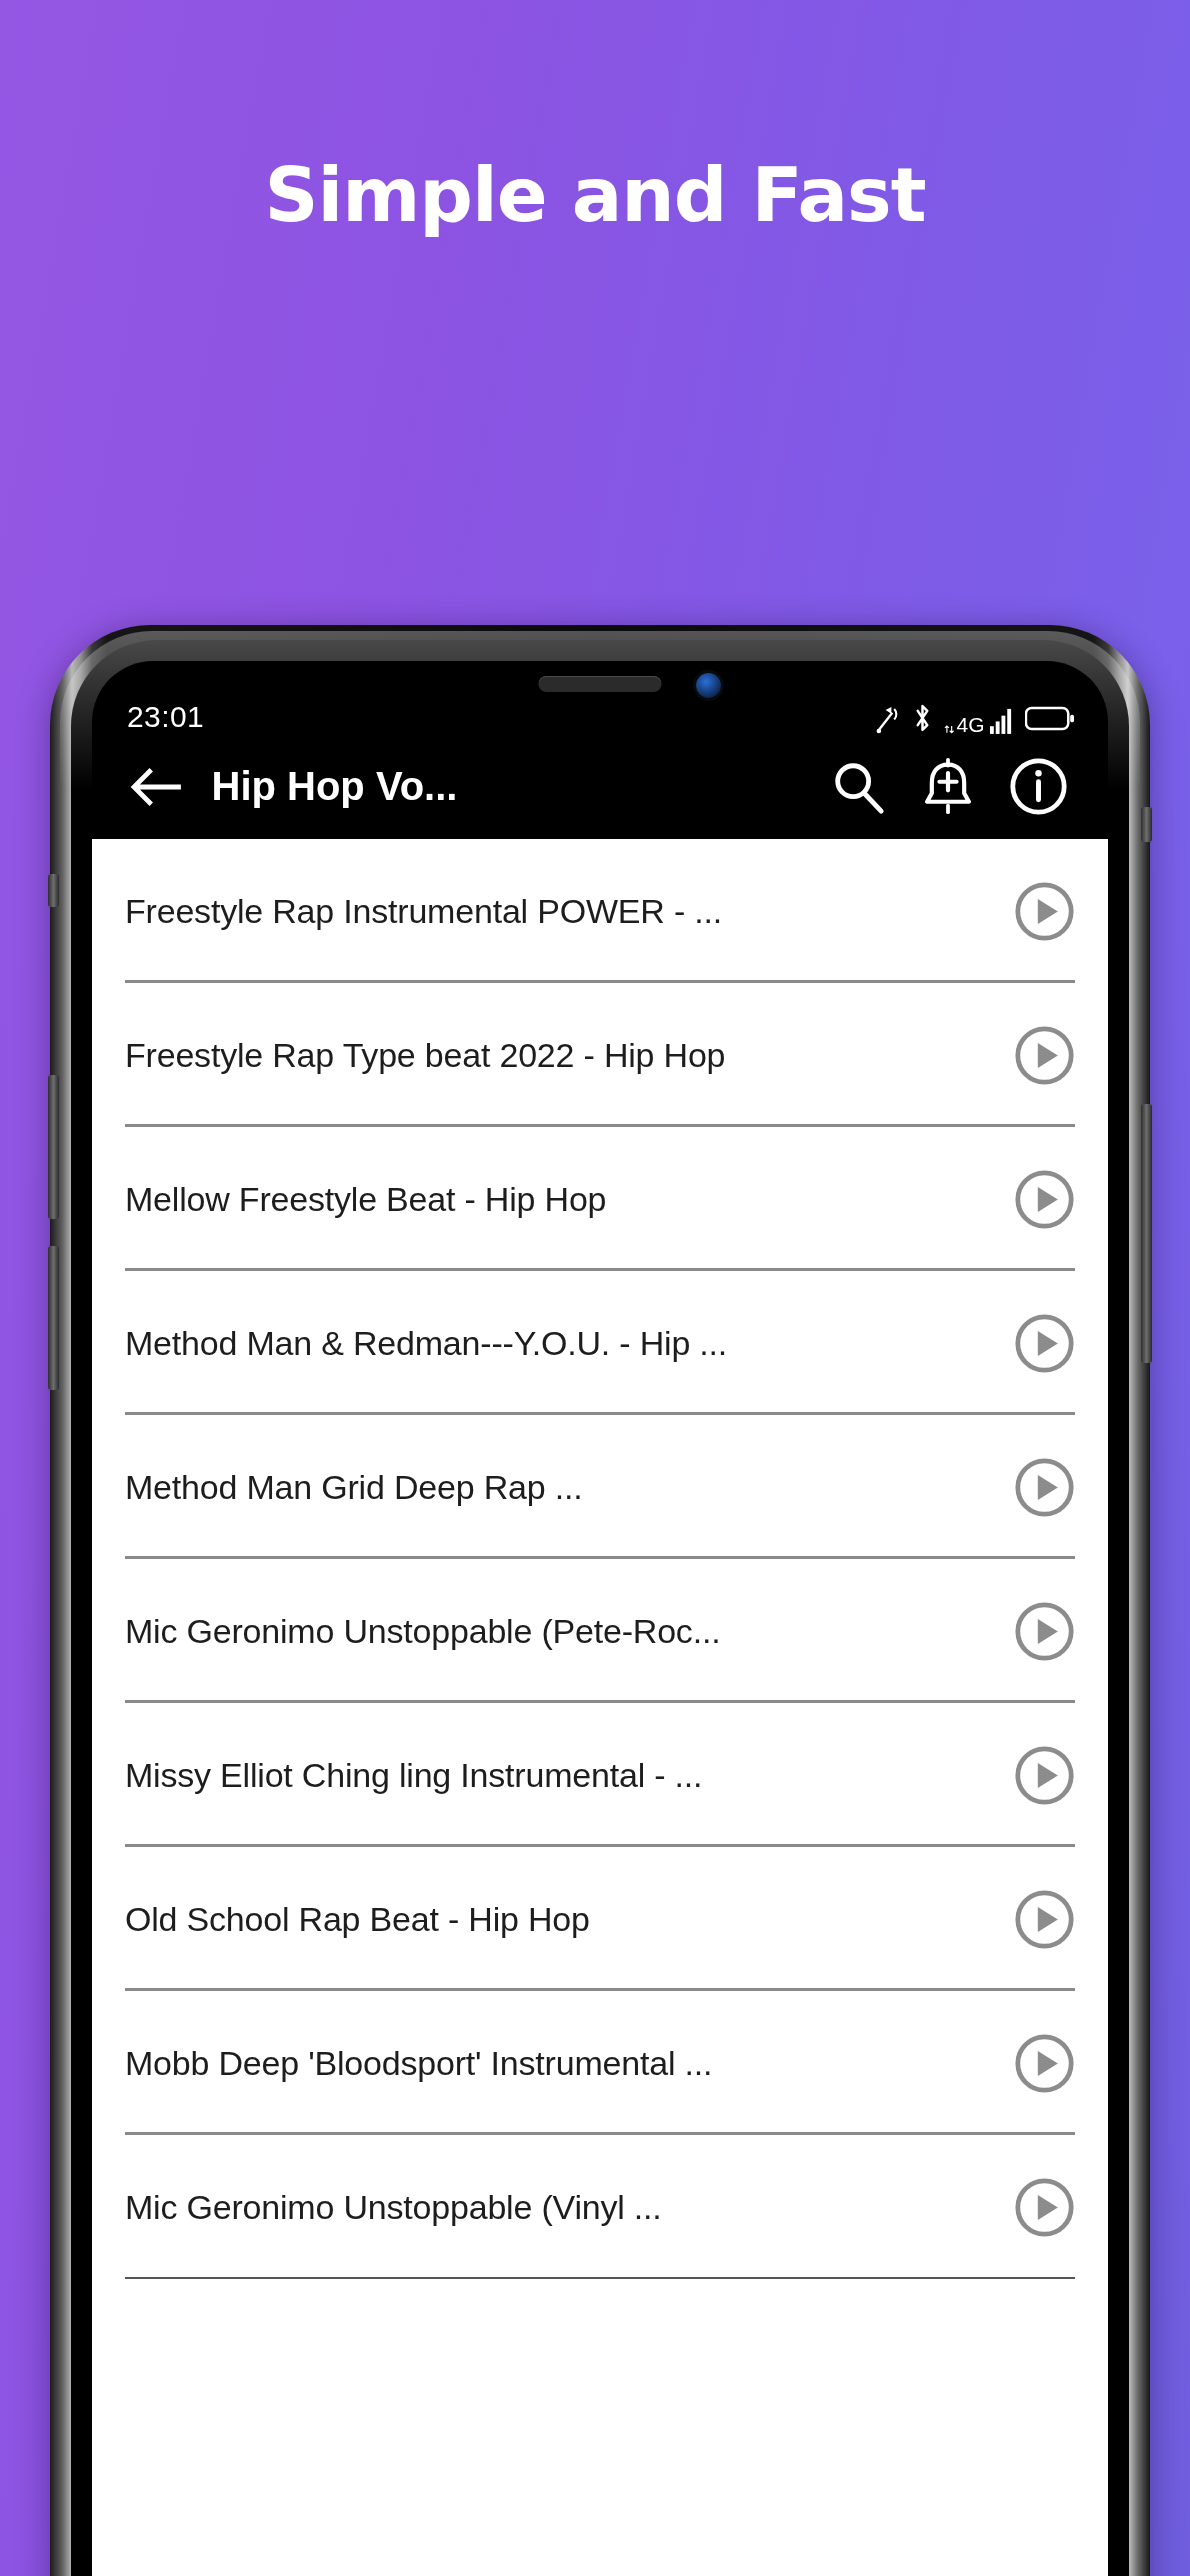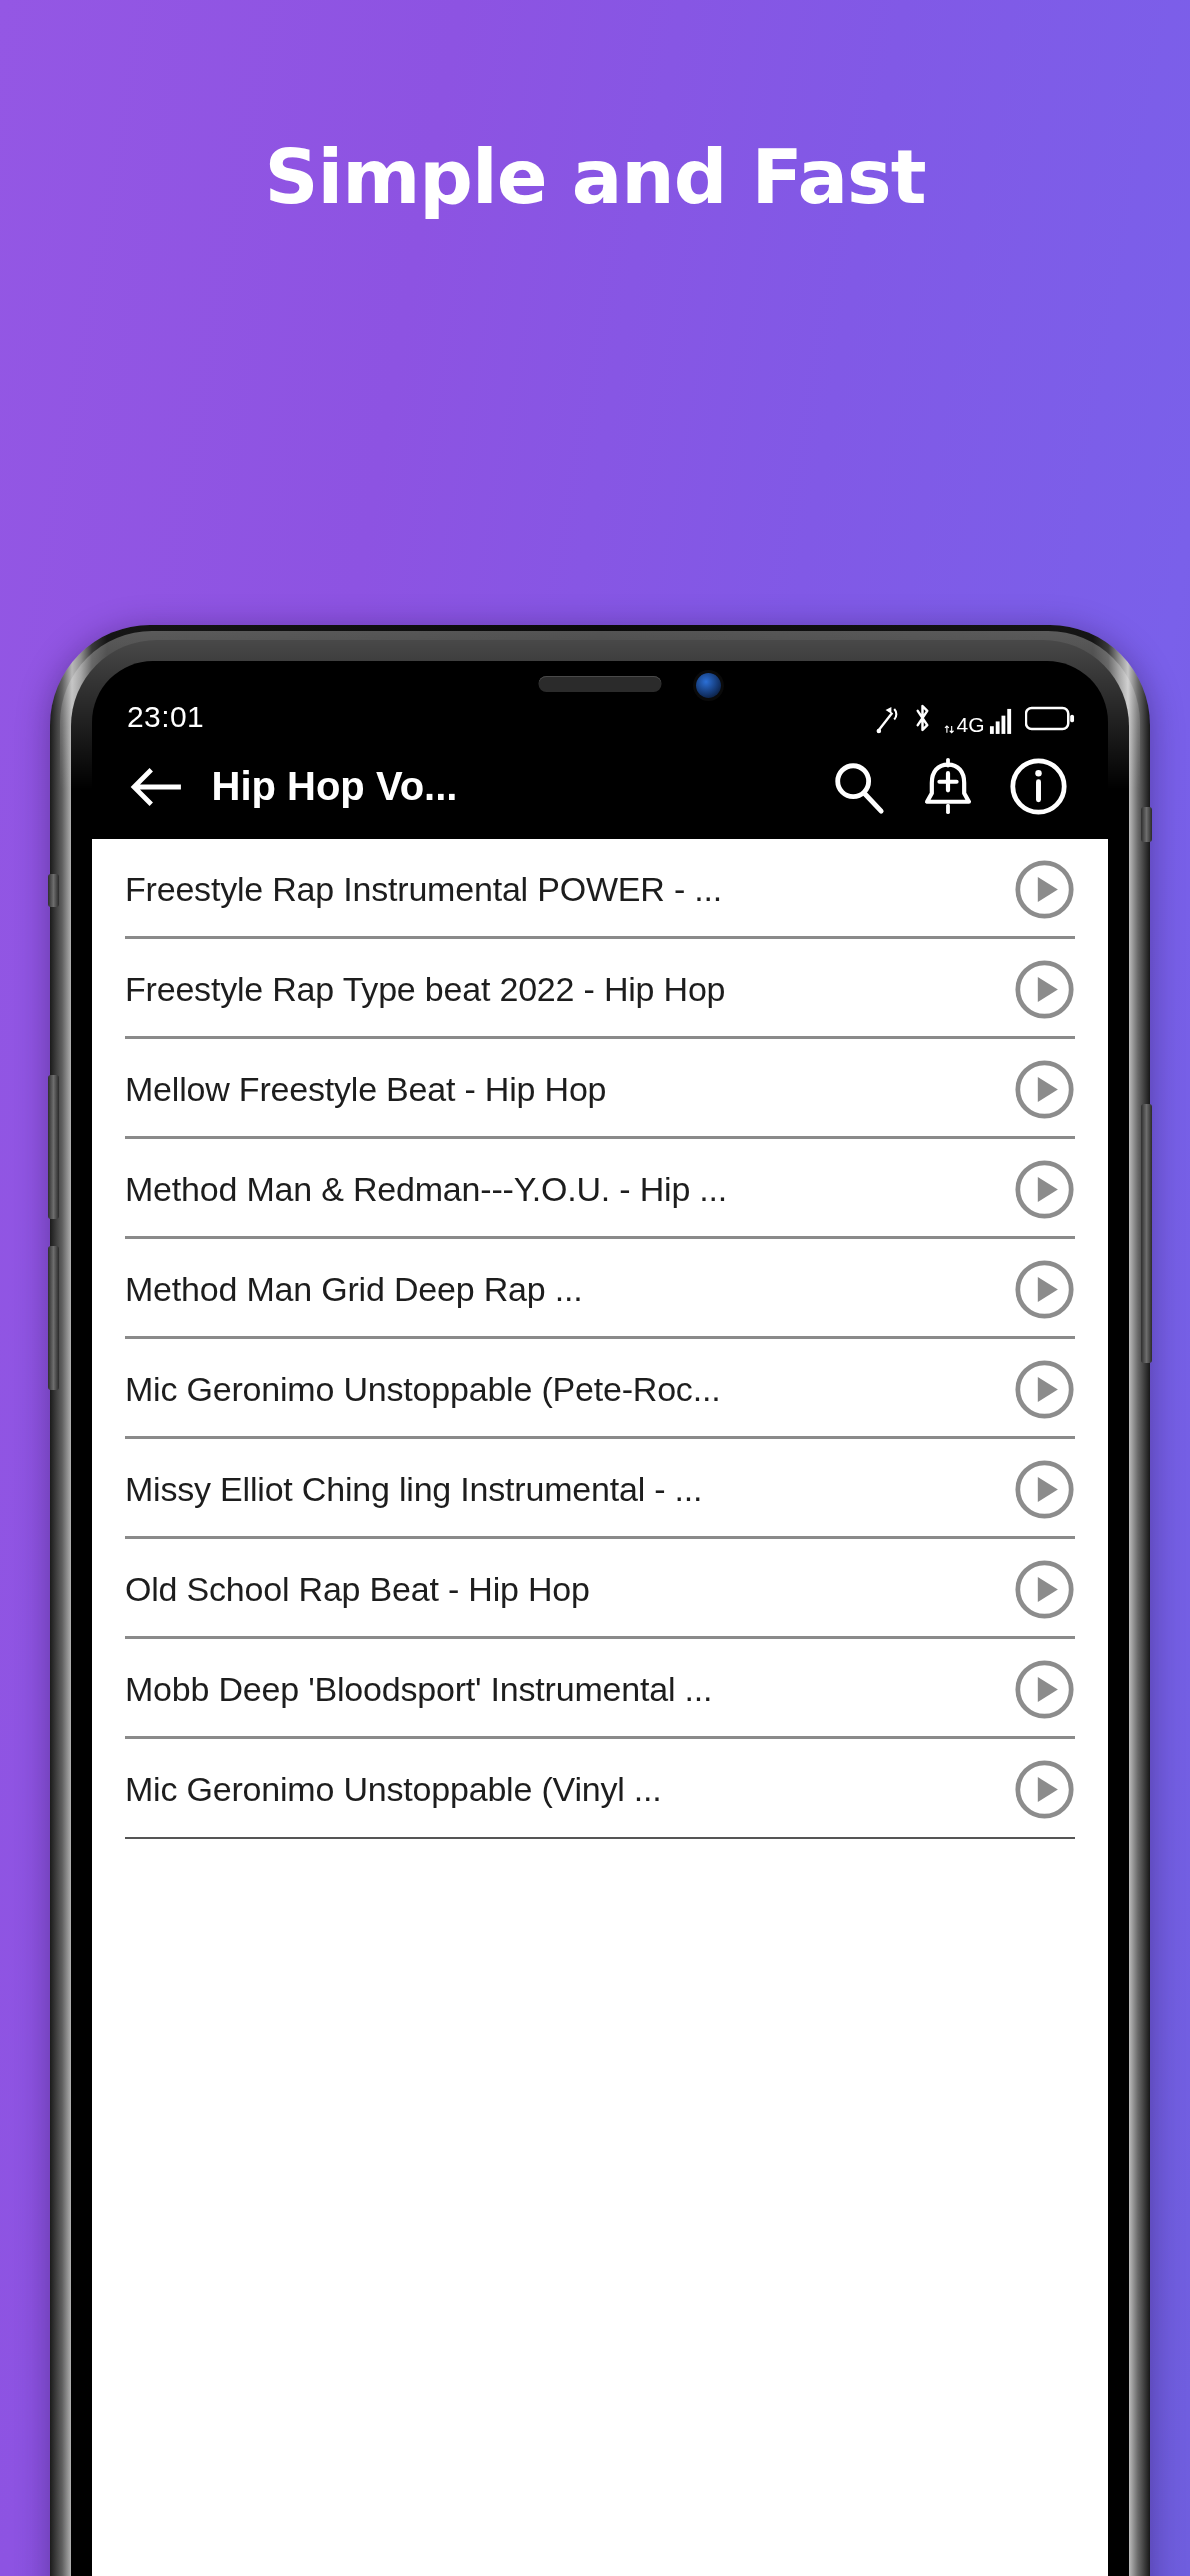--- a/index.html
+++ b/index.html
@@ -13,21 +13,21 @@
 
   
   #promo-bg {
     position:absolute; inset:0;
     background: linear-gradient(100deg, #9457e4 0%, #8d53e2 28%, #8159e6 55%, #7a60ea 78%, #6f5ede 100%);
   }
 
   
   #headline {
     position:absolute;
-    top:136px; left:0; width:1190px;
+    top:154px; left:0; width:1190px;
     text-align:center;
     color:#ffffff;
     font-size:75px;
     font-weight:700;
     letter-spacing:-1px;
     line-height:1.1;
     font-family:"DejaVu Sans", sans-serif;
   }
 
   
@@ -111,21 +111,21 @@
   }
   .bar-icon { width:82px; height:82px; display:flex; align-items:center; justify-content:center; }
 
   
   #song-list {
     background:#ffffff; position:absolute;
     left:0; right:0; top:178px; bottom:0;
     overflow:hidden;
   }
   .song-row {
-    height:100px; display:flex; align-items:center;
+    height:144px; display:flex; align-items:center;
     padding:0 33px 0 33px; position:relative;
   }
   .song-title {
     flex:1; font-size:34px; color:#1d1d1d; white-space:nowrap;
     overflow:hidden; letter-spacing:-0.2px;
     font-family:"Liberation Sans", sans-serif;
   }
   .song-divider {
     position:absolute; left:33px; right:33px; bottom:0;
     height:2.9px; background:#8a8a8a;

